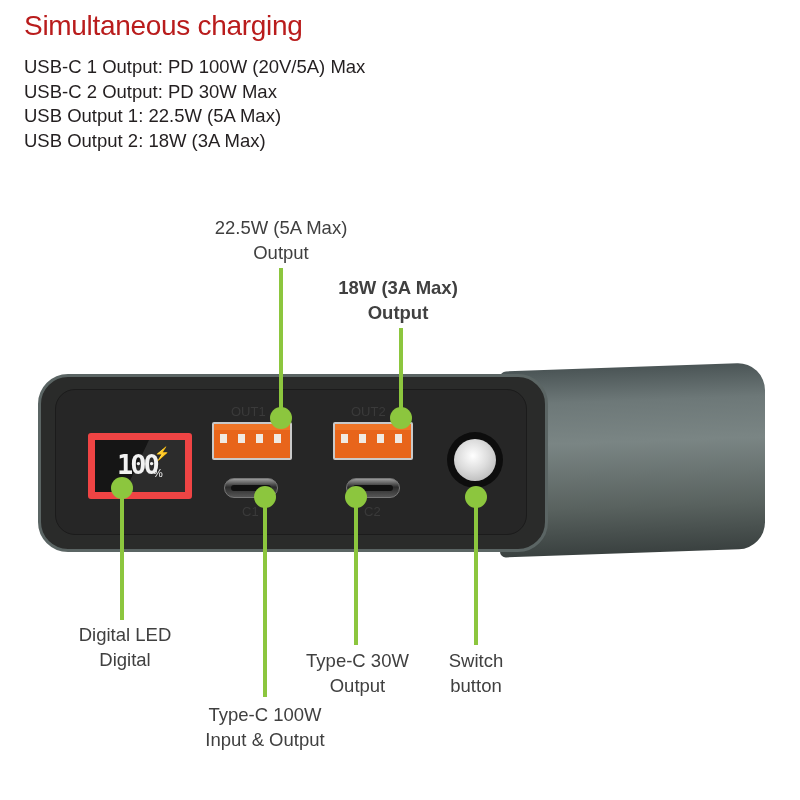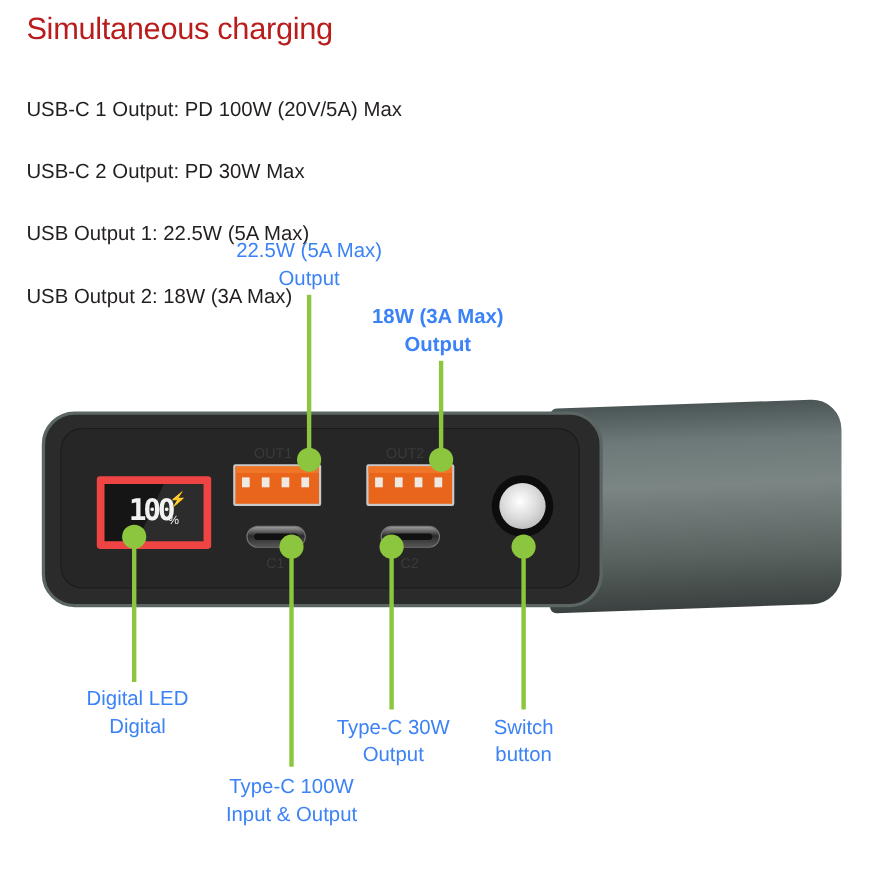--- a/index.html
+++ b/index.html
@@ -1,21 +1,21 @@
 <!DOCTYPE html>
 <html><head>
 <meta charset="utf-8">
 <style>
   html, body { margin:0; padding:0; }
   body { width:800px; height:800px; background:#ffffff; position:relative; overflow:hidden;
          font-family:"Liberation Sans", sans-serif; color:#231f20; }
   .title { position:absolute; left:24px; top:10px; font-size:28px; color:#b91c1c; letter-spacing:-0.3px; }
   .specs { position:absolute; left:24px; top:55px; font-size:18.5px; line-height:24.6px; color:#231f20; }
-  .specs div { white-space:nowrap;margin-top:32px; }
-  .label { position:absolute; font-size:18.5px; line-height:25px; text-align:center; color:#3b82f6; white-space:nowrap; }
+  .specs div { white-space:nowrap; }
+  .label { position:absolute; font-size:18.5px; line-height:25px; text-align:center; color:#404040; white-space:nowrap; }
   .vline { position:absolute; width:4px; background:#8cc63e; }
   .dot { position:absolute; width:22px; height:22px; border-radius:50%; background:#8cc63e; z-index:5; }
 
   
   .body-side { position:absolute; left:500px; top:367px; width:265px; height:186px;
      background:linear-gradient(180deg,#4b5556 0%,#6d7878 18%,#7a8584 40%,#59625f 75%,#3a4140 100%);
      border-radius:6px 28px 26px 6px; transform:skewY(-2deg); }
   .front { position:absolute; left:38px; top:374px; width:510px; height:178px;
      background:#2a2b2a; border-radius:30px; border:3px solid #5b6564; box-sizing:border-box; }
   .front-inner { position:absolute; left:14px; top:12px; right:18px; bottom:14px;

